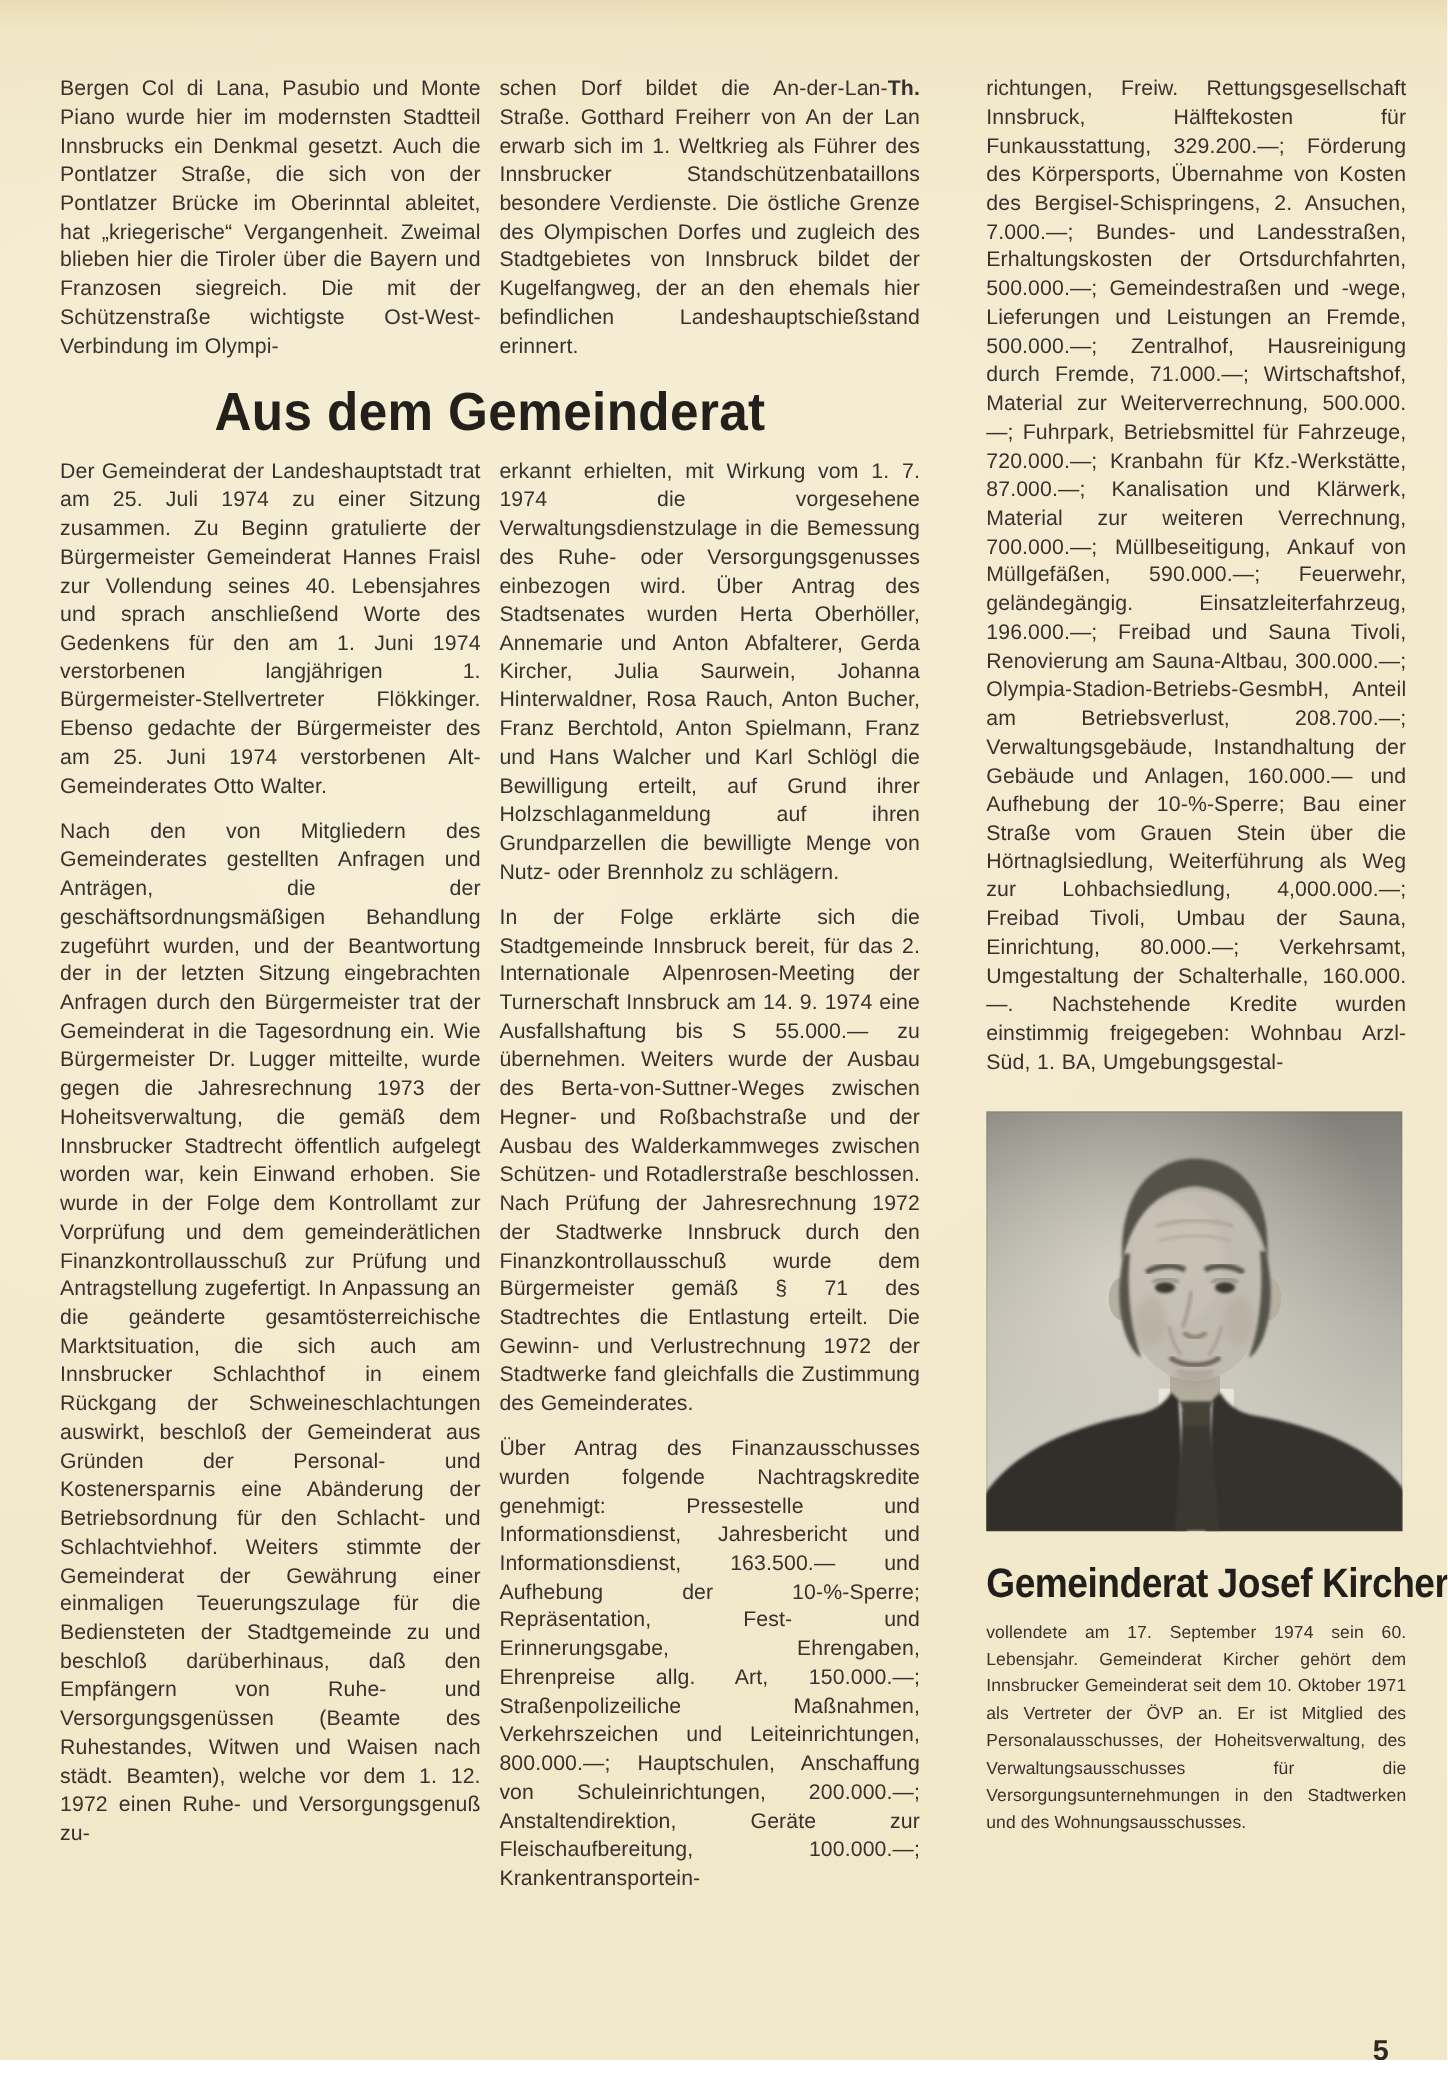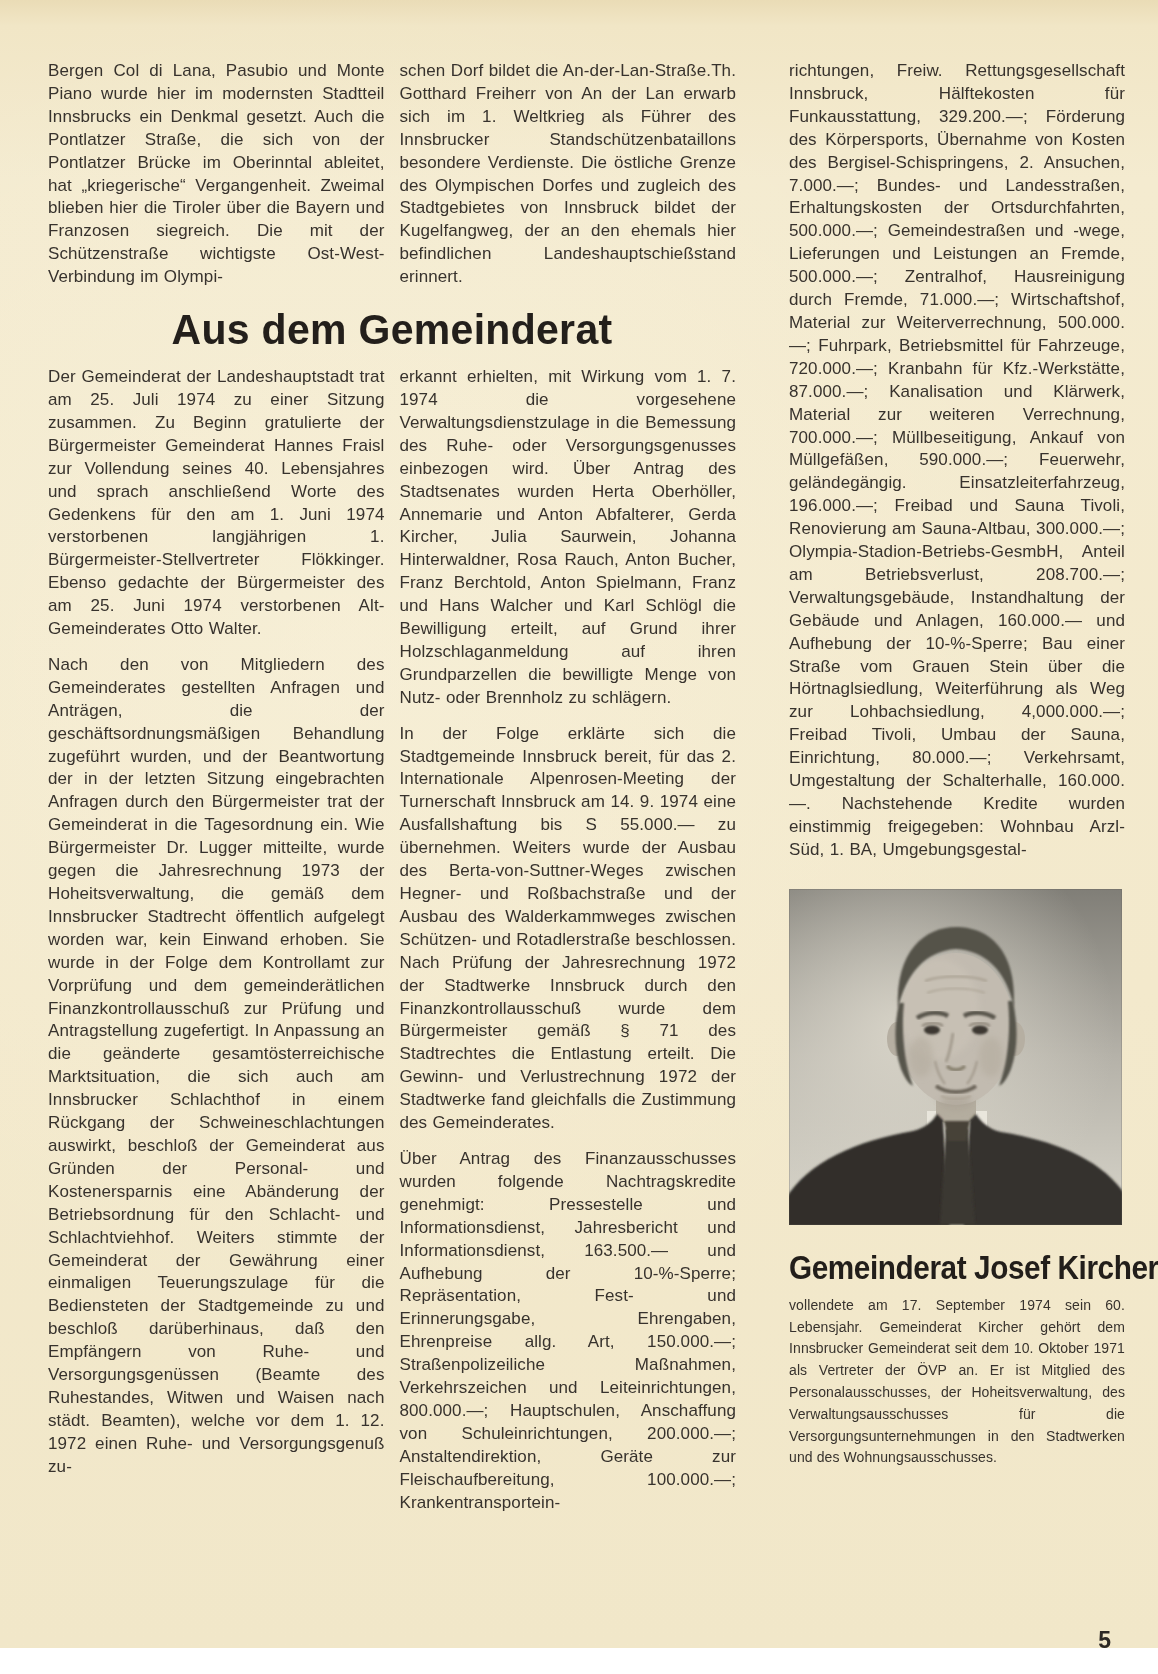--- a/index.html
+++ b/index.html
@@ -17,21 +17,21 @@
   .main-wrap { position:absolute; left:48px; top:60px; width:688px; }
   .row { display:flex; gap:15px; }
   .cell { flex:1; min-width:0; }
 
   p.body {
     margin:0 0 13px; font-size:17px; line-height:22.9px;
     text-align:justify; letter-spacing:0.1px; word-spacing:0.5px;
     hyphens:auto; -webkit-hyphens:auto;
   }
   p.body:last-child { margin-bottom:0; }
-  .sig { float:right; font-weight:400; }
+  .sig { float:right; font-weight:700; }
 
   .headline {
     margin:16px 0 14px; text-align:center;
     font-size:41px; font-weight:700; letter-spacing:0.3px; color:#231f1b;
     transform:scale(1,1.05); transform-origin:center top;
   }
 
   
   .right-col {
     position:absolute; left:789px; top:60px; width:336px; height:1594px;

